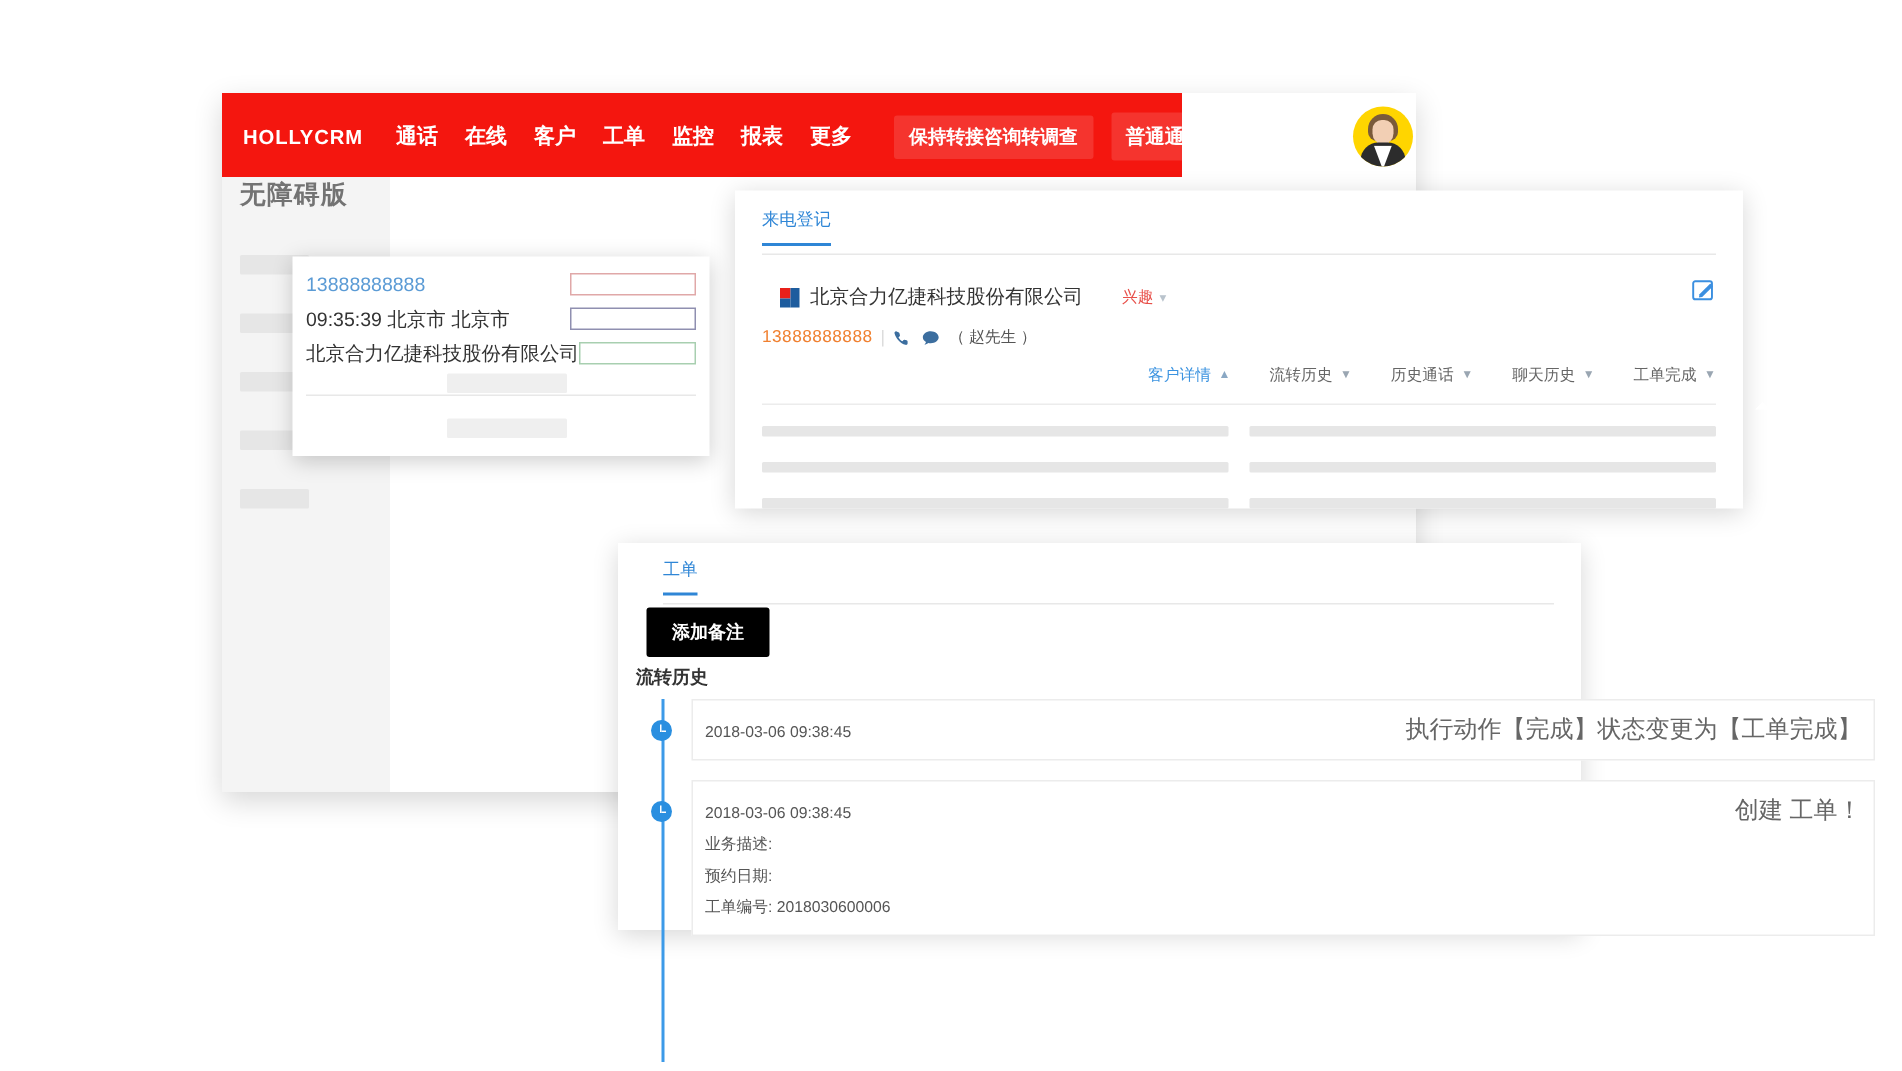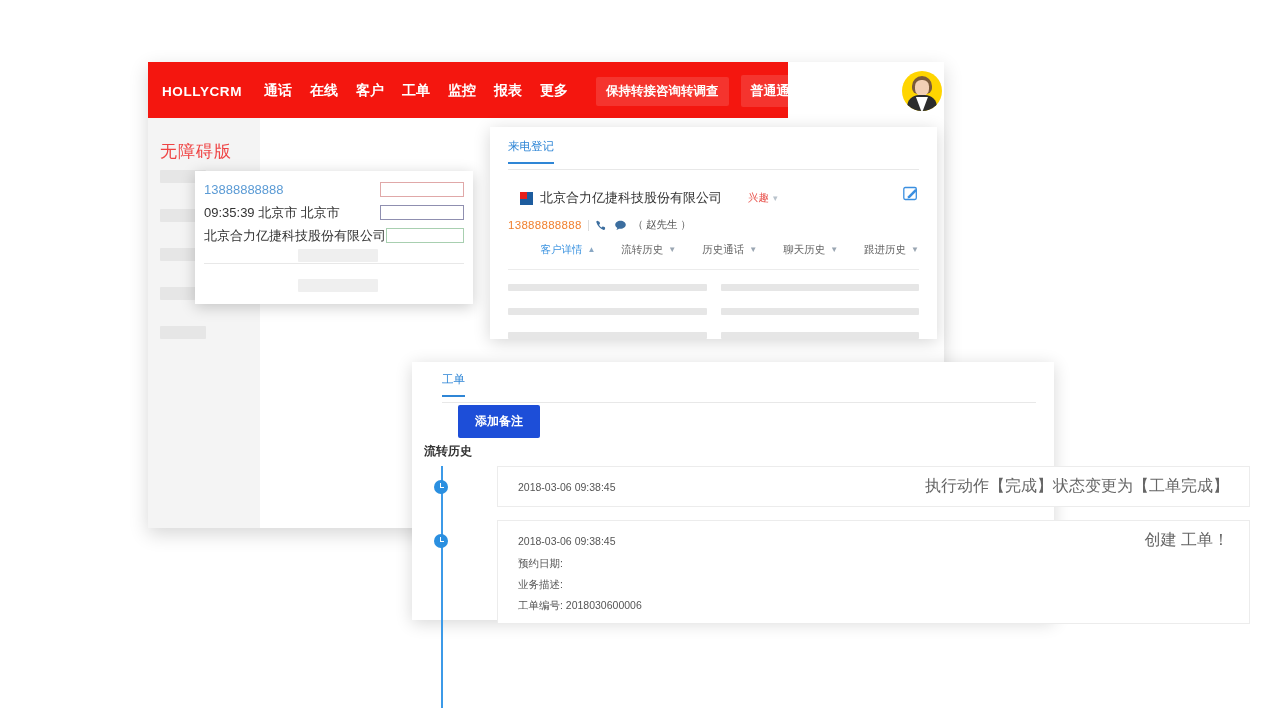--- a/index.html
+++ b/index.html
@@ -139,24 +139,24 @@
     left: 14px; top: 26px;
     width: 12px; height: 16px;
     background: #ffffff;
     clip-path: polygon(50% 100%, 0 0, 100% 0);
   }
 
   
   #accessible-label {
     position: absolute;
     left: 12px;
-    top: 78px;
-    color: #ef4444;
+    top: 56px;
+    color: #737373;
     font-size: 17px;
-    font-weight: normal;
+    font-weight: bold;
     letter-spacing: 1px;
   }
 
   
   .side-bar-ph {
     position: absolute;
     left: 12px;
     width: 46px;
     height: 13px;
     background: #e6e6e6;
@@ -218,21 +218,21 @@
   .float-card {
     position: absolute;
     background: #ffffff;
     box-shadow: 0 3px 16px rgba(0,0,0,0.16);
   }
 
   
   #call-card {
     left: 490px;
     top: 127px;
-    width: 447px;
+    width: 672px;
     height: 212px;
     z-index: 30;
   }
   .card-tabbar {
     position: relative;
     height: 30px;
     border-bottom: 1px solid #e8e8e8;
     margin: 12px 18px 0 18px;
   }
   .card-tab {
@@ -385,23 +385,23 @@
     z-index: 40;
   }
   #wo-tabbar {
     position: relative;
     height: 30px;
     border-bottom: 1px solid #e8e8e8;
     margin: 10px 18px 0 30px;
   }
   #add-note-btn {
     position: absolute;
-    left: 458px;
+    left: 431px;
     top: 405px;
-    background: #1d4ed8;
+    background: #000000;
     color: #ffffff;
     font-size: 12px;
     font-weight: bold;
     padding: 8px 17px;
     border: none;
     border-radius: 2px;
     cursor: pointer;
     z-index: 45;
     font-family: "Liberation Sans", "DejaVu Sans", sans-serif;
   }
@@ -457,23 +457,22 @@
   .tl-dot::after {
     content: "";
     position: absolute;
     left: 6.5px; top: 6.6px;
     width: 3.5px; height: 1.4px;
     background: #ffffff;
   }
   .tl-box {
     border: 1px solid #ececec;
     background: #ffffff;
-    padding: 9px 20px;
+    padding: 9px 8px;
     min-height: 12px;
-    margin-left: 36px;
   }
   .tl-head {
     display: flex;
     justify-content: space-between;
     align-items: baseline;
   }
   .tl-date {
     font-size: 10.5px;
     color: #555;
     white-space: nowrap;
@@ -606,21 +605,21 @@
     </div>
     <div class="detail-tab">
       <span>历史通话</span>
         <span class="chev">▼</span>
     </div>
     <div class="detail-tab">
       <span>聊天历史</span>
         <span class="chev">▼</span>
     </div>
     <div class="detail-tab">
-      <span>跟进历史</span>
+      <span>工单完成</span>
         <span class="chev">▼</span>
     </div>
   </div>
   <div id="active-notch"></div>
 
   <div id="skeleton-area">
     <div class="skel-col">
       <div class="skel-bar"></div>
       <div class="skel-bar"></div>
       <div class="skel-bar"></div>
@@ -655,18 +654,18 @@
     </div>
   </div>
 
   <div class="tl-entry">
     <div class="tl-dot"></div>
     <div class="tl-box">
       <div class="tl-head">
         <span class="tl-date">2018-03-06 09:38:45</span>
         <span class="tl-action">创建 工单！</span>
       </div>
+      <div class="tl-detail">业务描述:</div>
       <div class="tl-detail">预约日期:</div>
-      <div class="tl-detail">业务描述:</div>
       <div class="tl-detail">工单编号: 2018030600006</div>
     </div>
   </div>
 </div>
 
 </body></html>

